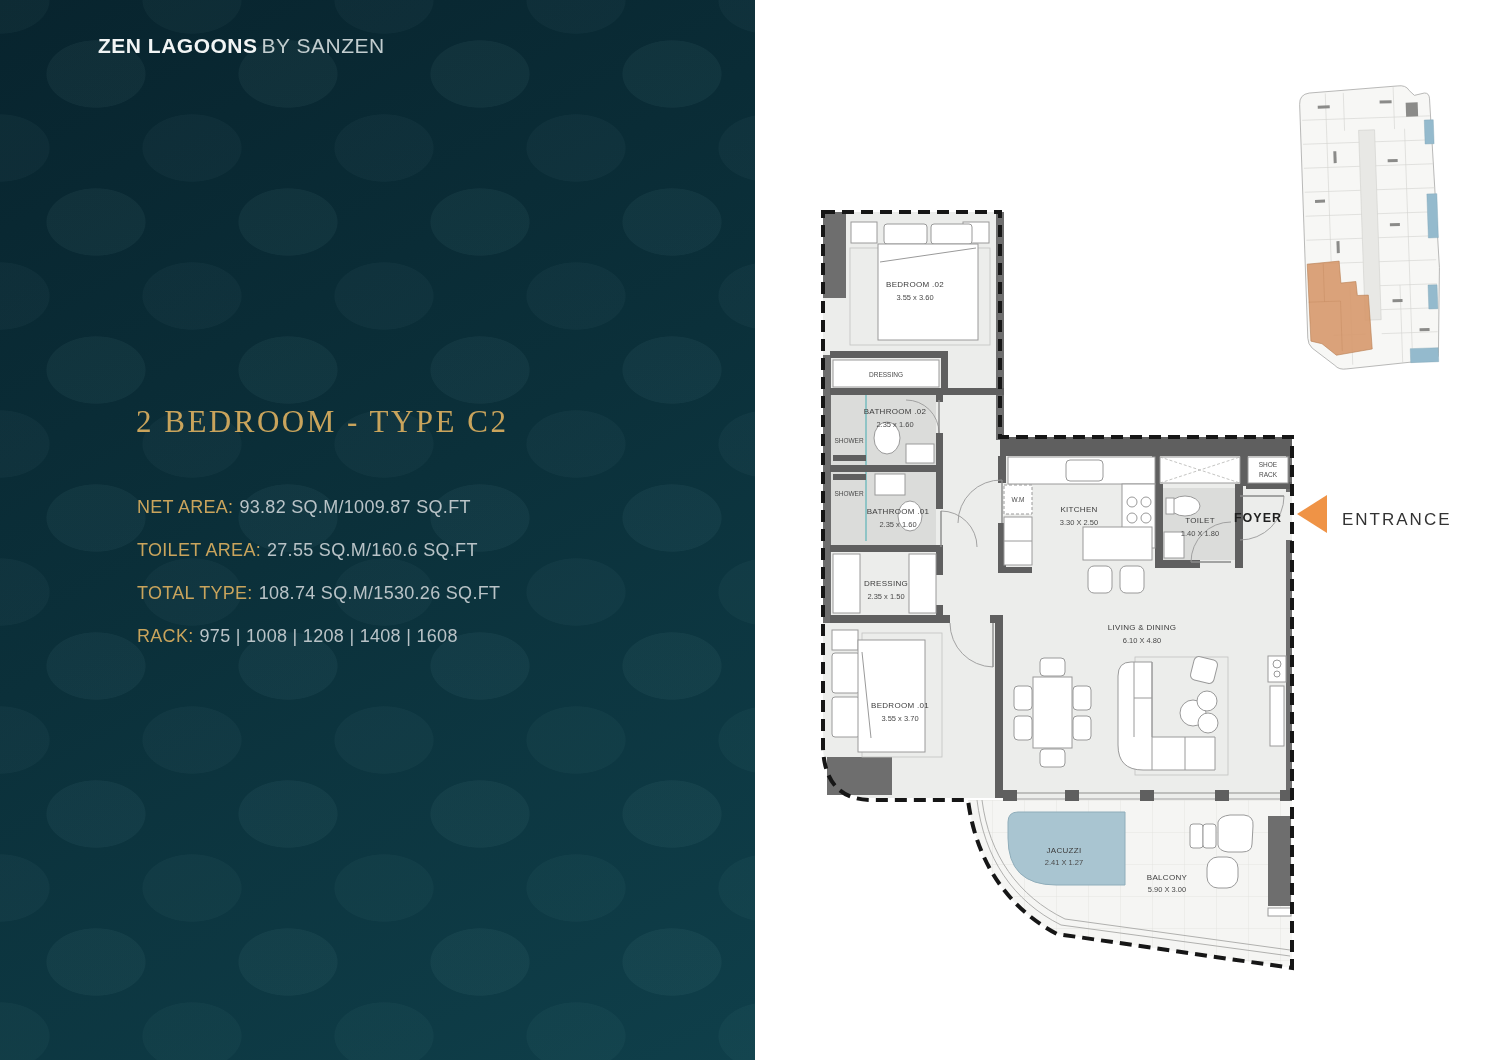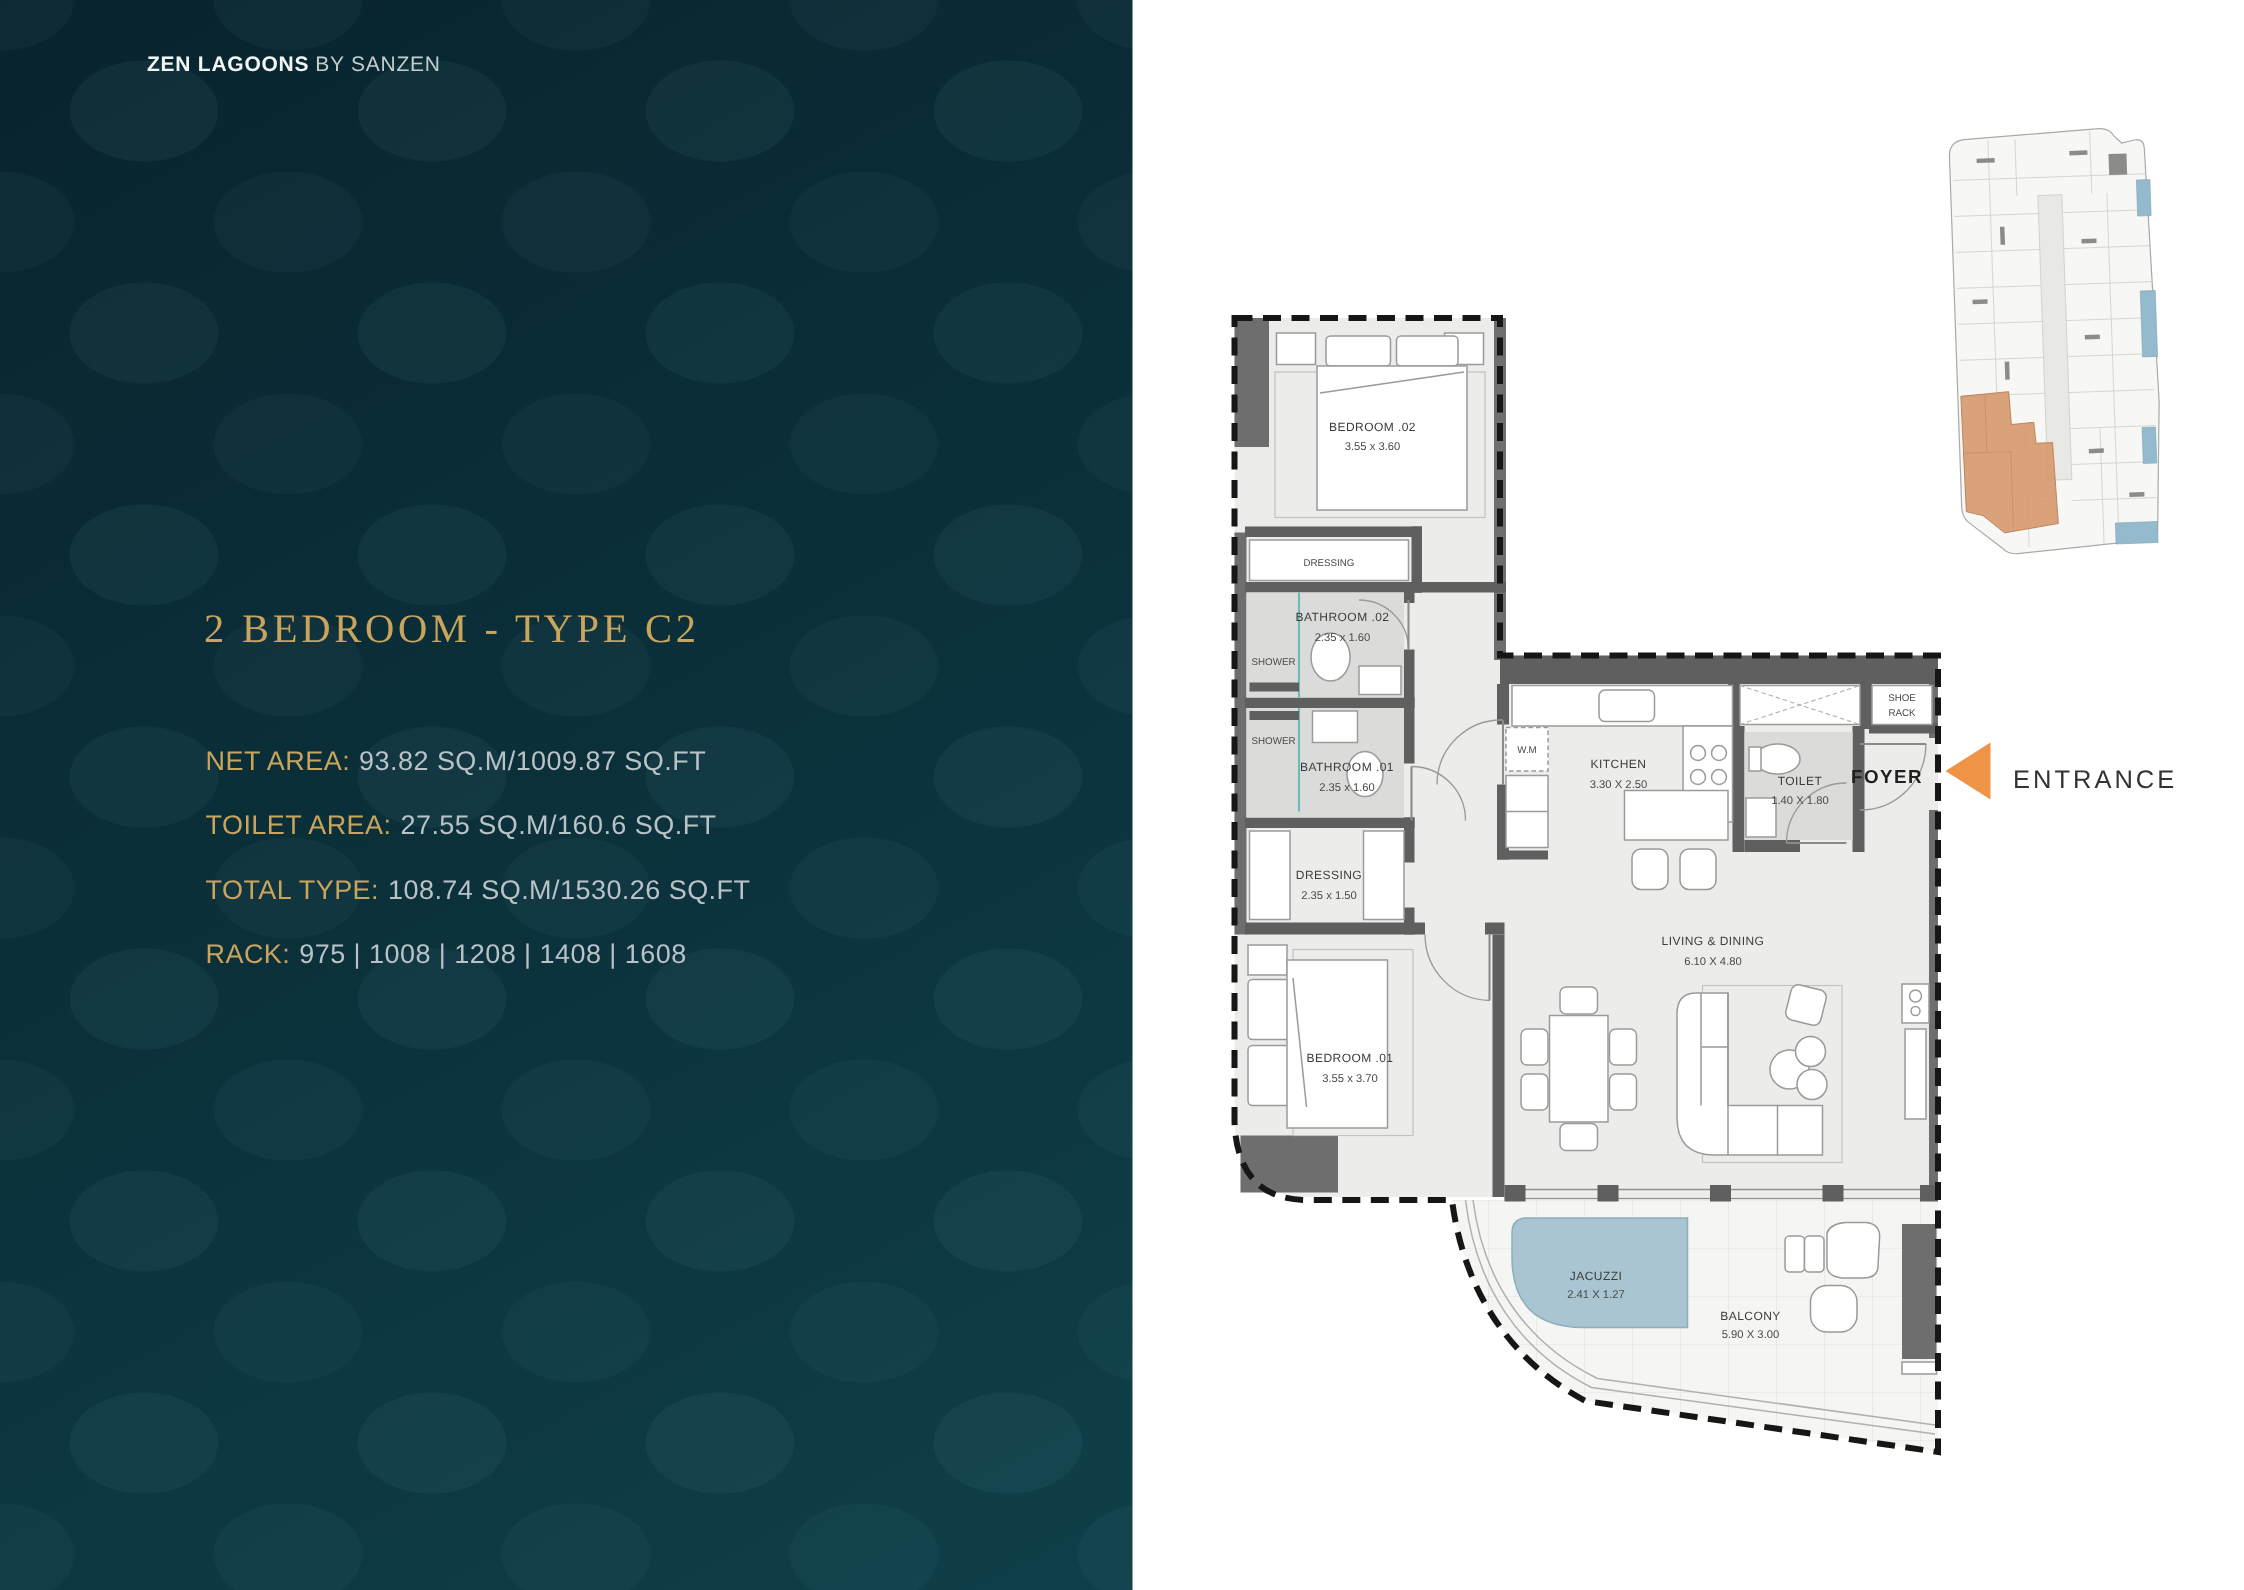--- a/index.html
+++ b/index.html
@@ -7,27 +7,27 @@
        font-family:"Liberation Sans",sans-serif;}
 
   
   .left-panel{
     position:absolute;left:0;top:0;width:755px;height:1060px;
     background:
       radial-gradient(ellipse 50px 34px at 50% 50%, rgba(150,205,210,0.055) 0 98%, transparent 100%) 0 0/192px 148px repeat,
       radial-gradient(ellipse 50px 34px at 50% 50%, rgba(150,205,210,0.04) 0 98%, transparent 100%) 96px 74px/192px 148px repeat,
       linear-gradient(152deg,#08242e 0%,#0b303a 48%,#0f3f4a 100%);
   }
-  .brand{position:absolute;left:98px;top:34px;font-size:14px;letter-spacing:.5px;}
+  .brand{position:absolute;left:98px;top:34px;font-size:21px;letter-spacing:.5px;}
   .brand-bold{color:#f2f5f5;font-weight:bold;}
   .brand-rest{color:#c2cdcf;font-weight:400;margin-left:4px;}
   .title{
     position:absolute;left:136px;top:404px;margin:0;
     font-family:"Liberation Serif",serif;font-weight:400;
-    font-size:27px;color:#c9a45c;letter-spacing:2.5px;white-space:nowrap;
+    font-size:31px;color:#c9a45c;letter-spacing:2.5px;white-space:nowrap;
   }
   .details{position:absolute;left:137px;top:497px;}
   .detail-row{height:18px;margin-bottom:25px;font-size:18px;letter-spacing:.3px;white-space:nowrap;}
   .detail-label{color:#c9a45c;margin-right:6px;}
   .detail-value{color:#b9c3c7;}
 
   
   .plan-svg{position:absolute;left:755px;top:0;width:741px;height:1060px;}
   .floor{fill:#ECEDEB;}
   .room-gray{fill:#DBDCDA;}

